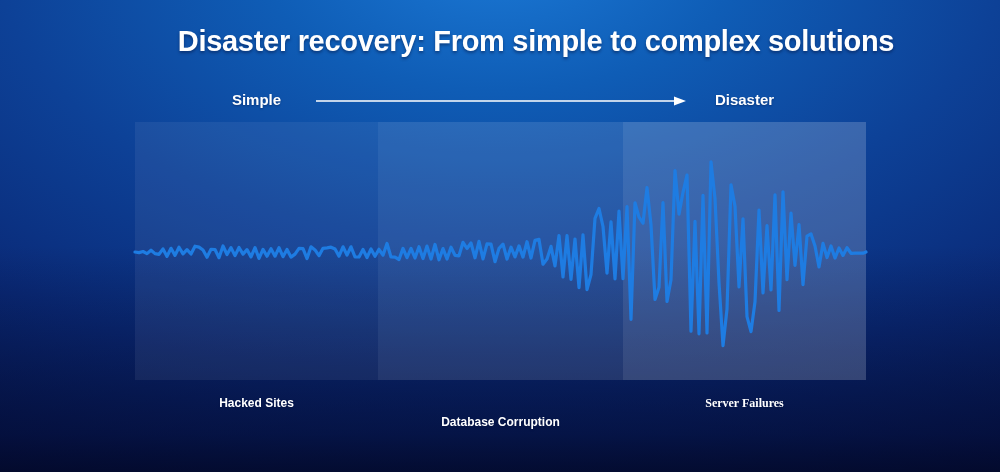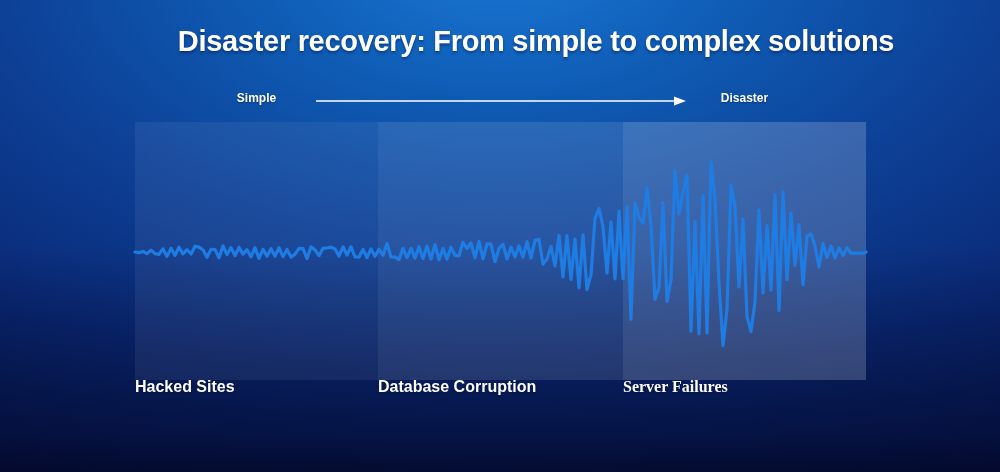--- a/index.html
+++ b/index.html
@@ -23,21 +23,21 @@
     font-weight: 700;
     letter-spacing: -0.3px;
     text-shadow: 0 2px 3px rgba(5, 15, 55, 0.45);
     padding-left: 36px;
   }
   .axis-label {
     position: absolute;
     top: 91px;
     text-align: center;
     color: #ffffff;
-    font-size: 12px;
+    font-size: 15px;
     font-weight: 700;
     text-shadow: 0 1px 2px rgba(5, 15, 55, 0.4);
   }
   .axis-label.simple  { left: 135px; width: 243px; }
   .axis-label.complex { left: 623px; width: 243px; }
   .axis-arrow {
     position: absolute;
     left: 314px; top: 93px;
     width: 374px; height: 16px;
   }
@@ -50,28 +50,29 @@
   .panel.p2 { left: 378px; width: 245px; background: rgba(235, 240, 252, 0.125); }
   .panel.p3 { left: 623px; width: 243px; background: rgba(235, 240, 252, 0.205); }
   .wave-svg {
     position: absolute;
     left: 0; top: 0;
     width: 1000px; height: 472px;
     pointer-events: none;
   }
   .section-label {
     position: absolute;
-    top: 378px;
+    top: 396px;
+    text-align: center;
     color: #ffffff;
-    font-size: 16px;
+    font-size: 12px;
     font-weight: 600;
     text-shadow: 0 1px 2px rgba(5, 15, 55, 0.4);
   }
   .section-label.s1 { left: 135px; width: 243px; }
-  .section-label.s2 { left: 378px; width: 245px; }
+  .section-label.s2 { left: 378px; width: 245px; margin-top: 19px; }
   .section-label.s3 { left: 623px; width: 243px; font-family: Liberation Serif, serif; }
 </style>
 </head>
 <body>
 
 <div class="stage">
 
   <div class="title">Disaster recovery: From simple to complex solutions</div>
 
   <div class="axis-label simple">Simple</div>

